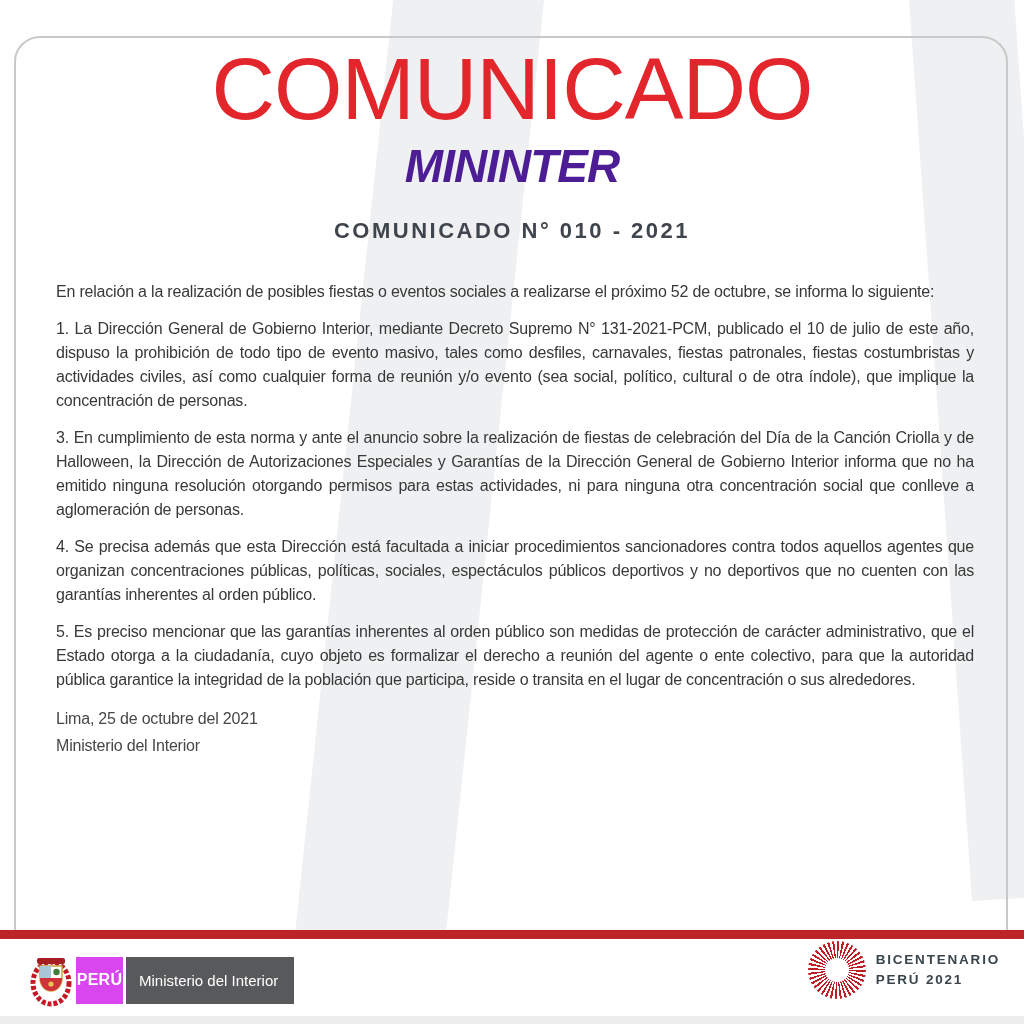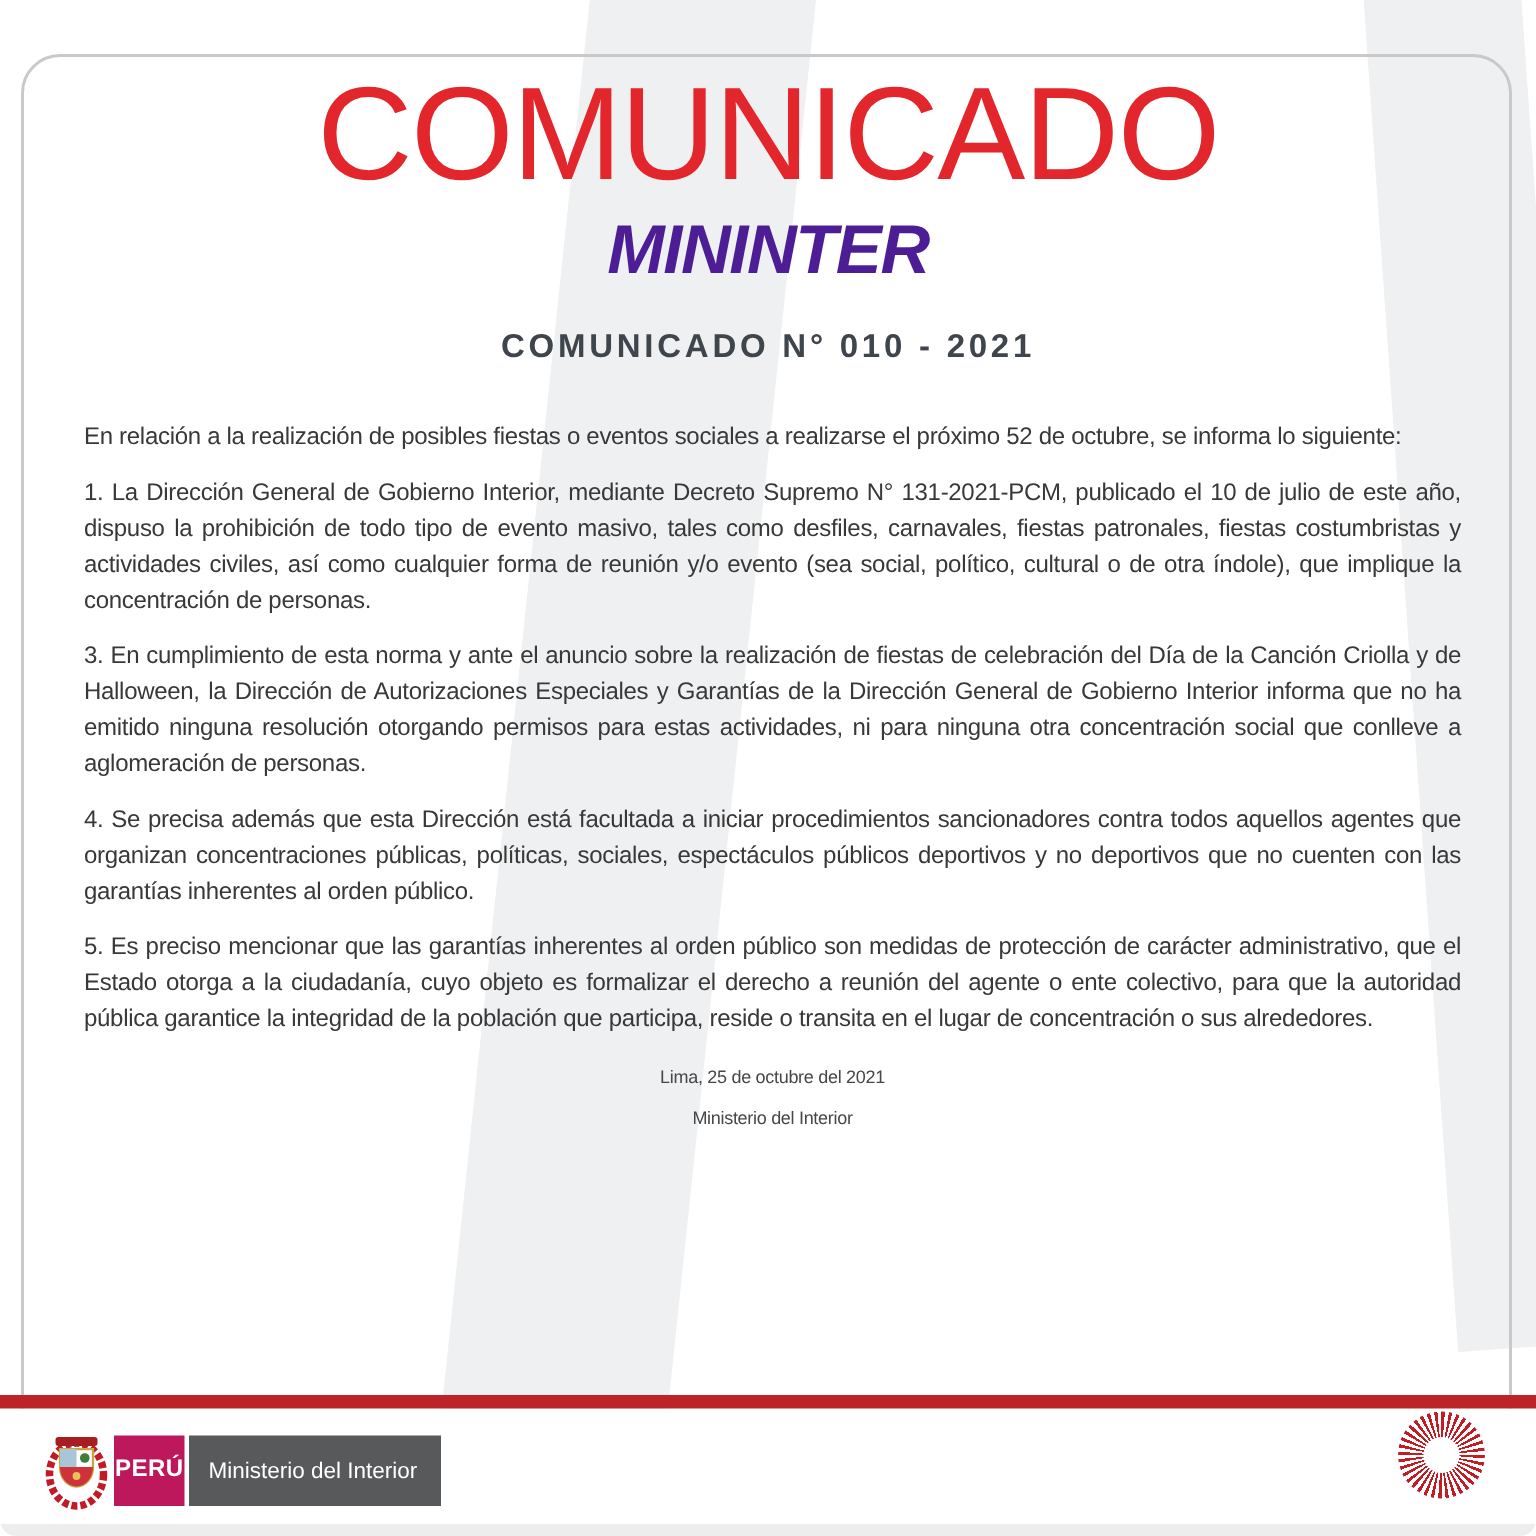--- a/index.html
+++ b/index.html
@@ -1,17 +1,17 @@
 <!DOCTYPE html>
 <html><head>
 <meta charset="utf-8">
 <style>
   html,body { margin:0; padding:0; }
   body { width:1024px; height:1024px; background:#ffffff; font-family:"Liberation Sans", sans-serif; }
-  .page { position:relative; width:1024px; height:1024px; overflow:hidden; background:#ffffff;border-radius:11px; }
+  .page { position:relative; width:1024px; height:1024px; overflow:hidden; background:#ffffff; }
 
   
   .stripe { position:absolute; background:#eef0f1; z-index:0; }
   .stripe-a { left:402px; top:-80px; width:150px; height:1100px; transform:rotate(6deg); transform-origin:50% 0; }
   .stripe-b { left:905px; top:-60px; width:105px; height:960px; transform:rotate(-4deg); transform-origin:50% 0; }
 
   
   .card-border { position:absolute; left:14px; top:36px; right:16px; bottom:8px;
                  border:2px solid #c9c9c9; border-radius:26px; z-index:1; background:transparent; }
 
@@ -21,28 +21,28 @@
   .masthead-title { font-size:88px; font-weight:400; letter-spacing:-1px; color:#e2262b; line-height:1.12; }
   .masthead-subtitle { font-size:46px; font-weight:bold; font-style:italic; color:#4c1d95; letter-spacing:-1px; line-height:1.1; margin-top:2px; }
 
   .doc-heading { position:absolute; top:218px; left:0; right:0; margin:0; text-align:center;
                  font-size:22px; font-weight:bold; letter-spacing:2.5px; color:#3f454c; }
 
   .body-text { position:absolute; top:280px; left:56px; right:50px; color:#383838;
                font-size:16px; letter-spacing:-0.2px; line-height:24px; text-align:justify; }
   .body-text p { margin:0 0 13px 0; }
 
-  .closing { text-align:center; font-size:12px; line-height:27px; color:#474747; letter-spacing:-0.2px; }
+  .closing { text-align:left; font-size:16px; line-height:27px; color:#474747; letter-spacing:-0.2px; }
 
   .red-bar { position:absolute; left:0; top:930px; width:1024px; height:9px; background:#bc2428; z-index:4; }
 
   .footer { position:absolute; left:0; top:939px; width:1024px; height:77px; background:#ffffff; z-index:3; }
   .footer-left { position:absolute; left:30px; top:14px; display:flex; align-items:center; }
   .coat { width:42px; height:54px; margin-right:4px; }
-  .flag-box { width:47px; height:47px; background:#be185d; color:#ffffff; display:flex; align-items:center; justify-content:center;
+  .flag-box { width:47px; height:47px; background:#d946ef; color:#ffffff; display:flex; align-items:center; justify-content:center;
               font-weight:bold; font-size:16px; letter-spacing:0.3px; margin-right:3px; }
   .ministry-box { height:47px; background:#58595b; color:#ffffff; display:flex; align-items:center;
                   padding:0 16px 0 13px; font-size:15px; }
   .footer-right { position:absolute; right:24px; top:2px; display:flex; align-items:center; }
   .spiral { width:58px; height:58px; border-radius:50%; position:relative; margin-right:10px;
             background:repeating-conic-gradient(#c01d25 0deg 4.5deg, rgba(0,0,0,0) 4.5deg 10deg); }
   .spiral::after { content:""; position:absolute; inset:17px; background:#ffffff; border-radius:50%; }
   .bicent-text { color:#3a444b; font-weight:bold; font-size:13.5px; letter-spacing:1.8px; line-height:1.5; }
 
   .bottom-strip { position:absolute; left:0; top:1016px; width:1024px; height:8px; background:#ededed; z-index:5; }
@@ -95,18 +95,22 @@
       </svg>
       <div class="flag-box">
         <span>PERÚ</span>
       </div>
       <div class="ministry-box">
         <span>Ministerio del Interior</span>
       </div>
     </div>
     <div class="footer-right">
       <div class="spiral"></div>
+      <div class="bicent-text">
+        <div>BICENTENARIO</div>
+        <div>PERÚ 2021</div>
+      </div>
     </div>
   </footer>
 
   <div class="bottom-strip"></div>
 
 </div>
 
 </body></html>

